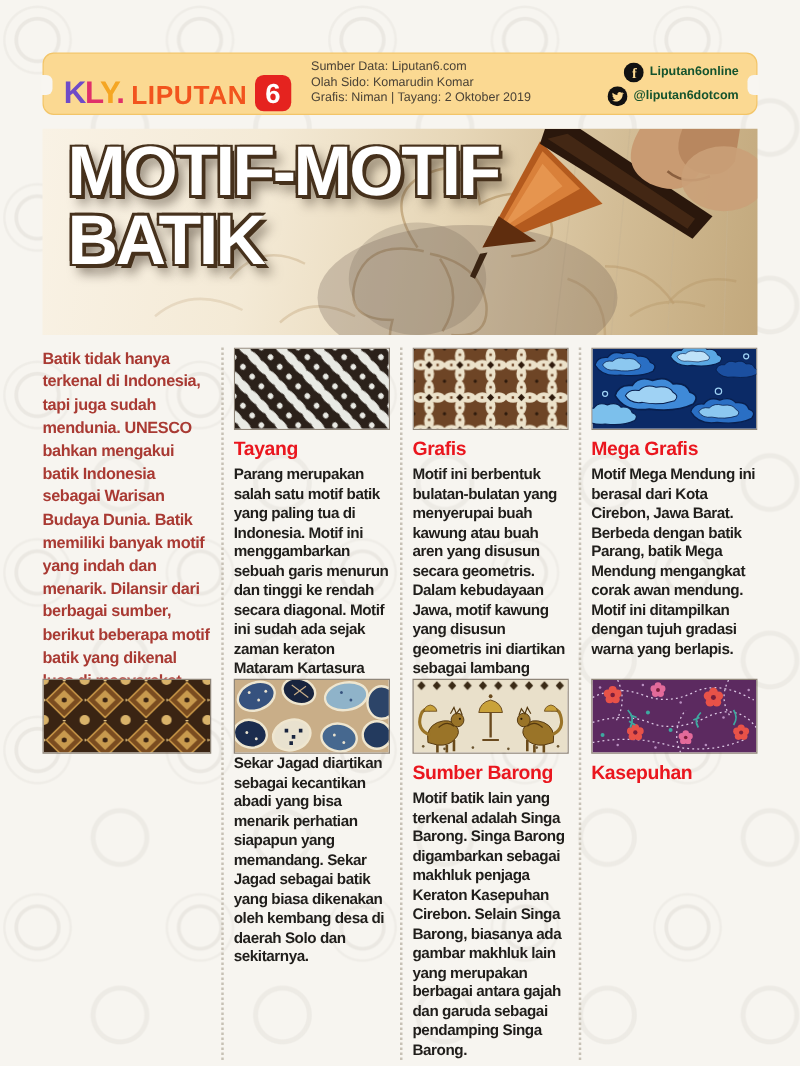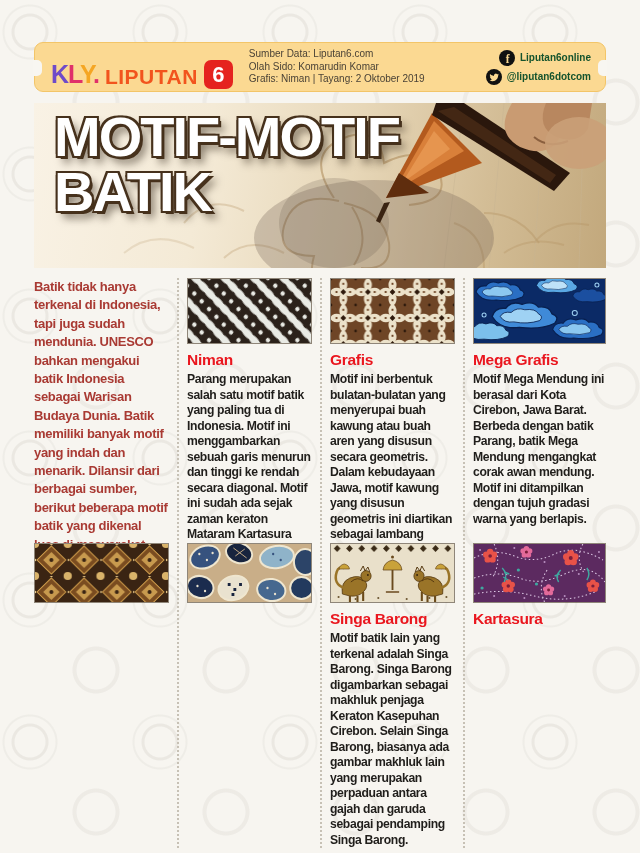--- a/index.html
+++ b/index.html
@@ -180,21 +180,21 @@
               <rect width="22" height="22" fill="#2b211a"></rect>
               <ellipse cx="6" cy="5" rx="3.8" ry="8" fill="#e9eae4"></ellipse>
               <ellipse cx="6" cy="17" rx="3.8" ry="8" fill="#e9eae4"></ellipse>
               <circle cx="16.5" cy="4" r="2.3" fill="#e9eae4"></circle>
               <circle cx="16.5" cy="15" r="2.3" fill="#e9eae4"></circle>
             </pattern>
           </defs>
           <rect width="130" height="64" fill="url(#pg)"></rect>
         </svg>
       </span>
-      <h3 class="motif-title">Niman</h3>
+      <h3 class="motif-title">Tayang</h3>
       <p class="motif-desc">Parang merupakan salah satu motif batik yang paling tua di Indonesia. Motif ini menggambarkan sebuah garis menurun dan tinggi ke rendah secara diagonal. Motif ini sudah ada sejak zaman keraton Mataram Kartasura atau Solo.</p>
     </div>
     <div>
       <span class="thumb t60">
         <svg viewBox="0 0 130 58" preserveAspectRatio="none">
           <rect width="130" height="58" fill="#c9ae88"></rect>
           <g stroke="#efe6cf" stroke-width="2">
             <ellipse cx="18" cy="13" rx="16" ry="11" fill="#36527e" transform="rotate(-18 18 13)"></ellipse>
             <ellipse cx="54" cy="9" rx="14" ry="10" fill="#18243e" transform="rotate(14 54 9)"></ellipse>
             <ellipse cx="94" cy="13" rx="18" ry="11" fill="#8fb3c9" transform="rotate(-8 94 13)"></ellipse>
@@ -219,20 +219,21 @@
             <rect x="42" y="39" width="3" height="3"></rect>
               <rect x="48" y="44" width="3" height="3"></rect>
               <rect x="54" y="39" width="3" height="3"></rect>
               <rect x="46" y="49" width="3" height="3"></rect>
           </g>
           <g stroke="#c9ae88" stroke-width="1">
             <path d="M48 4 L62 14 M50 12 L60 5"></path>
           </g>
         </svg>
       </span>
+      <p class="motif-desc">Sekar Jagad diartikan sebagai kecantikan abadi yang bisa menarik perhatian siapapun yang memandang. Sekar Jagad sebagai batik yang biasa dikenakan oleh kembang desa di daerah Solo dan sekitarnya.</p>
     </div>
   </div>
 
   <div class="col">
     <div class="cell-top">
       <span class="thumb t66">
         <svg viewBox="0 0 130 64" preserveAspectRatio="none">
           <defs>
             <pattern id="kw" width="26" height="26" patternUnits="userSpaceOnUse">
               <rect width="26" height="26" fill="#6e4526"></rect>
@@ -288,22 +289,22 @@
           <g fill="#6a5430">
             <circle cx="8" cy="53" r="1.1"></circle>
               <circle cx="26" cy="55" r="1.1"></circle>
               <circle cx="50" cy="54" r="1.1"></circle>
             <circle cx="80" cy="55" r="1.1"></circle>
               <circle cx="104" cy="54" r="1.1"></circle>
               <circle cx="122" cy="53" r="1.1"></circle>
           </g>
         </svg>
       </span>
-      <h3 class="motif-title">Singa Barong</h3>
-      <p class="motif-desc">Motif batik lain yang terkenal adalah Singa Barong. Singa Barong digambarkan sebagai makhluk penjaga Keraton Kasepuhan Cirebon. Selain Singa Barong, biasanya ada gambar makhluk lain yang merupakan perpaduan antara gajah dan garuda sebagai pendamping Singa Barong.</p>
+      <h3 class="motif-title">Sumber Barong</h3>
+      <p class="motif-desc">Motif batik lain yang terkenal adalah Singa Barong. Singa Barong digambarkan sebagai makhluk penjaga Keraton Kasepuhan Cirebon. Selain Singa Barong, biasanya ada gambar makhluk lain yang merupakan berbagai antara gajah dan garuda sebagai pendamping Singa Barong.</p>
     </div>
   </div>
 
   <div class="col">
     <div class="cell-top">
       <span class="thumb t66">
         <svg viewBox="0 0 130 64" preserveAspectRatio="none">
           <defs>
             <path id="cA" d="M0 10 Q2 3 10 4 Q14 -2 22 1 Q30 -2 34 3 Q42 2 44 8 Q50 10 46 15 Q36 20 20 18 Q6 20 0 10 Z" fill="currentColor" stroke="#081f4e" stroke-width="1"></path>
             <path id="cB" d="M6 10 Q8 6 14 7 Q18 3 24 5 Q32 4 34 8 Q38 10 35 13 Q26 16 16 14 Q9 15 6 10 Z" fill="currentColor" stroke="#081f4e" stroke-width="0.6"></path>
@@ -370,17 +371,17 @@
               <circle cx="40" cy="4" r="1"></circle>
               <circle cx="70" cy="18" r="1"></circle>
             <circle cx="104" cy="30" r="1"></circle>
               <circle cx="124" cy="8" r="1"></circle>
               <circle cx="90" cy="52" r="1"></circle>
             <circle cx="20" cy="52" r="1"></circle>
               <circle cx="50" cy="54" r="1"></circle>
           </g>
         </svg>
       </span>
-      <h3 class="motif-title">Kartasura</h3>
+      <h3 class="motif-title">Kasepuhan</h3>
     </div>
   </div>
 
 </main>
 
 </body></html>

